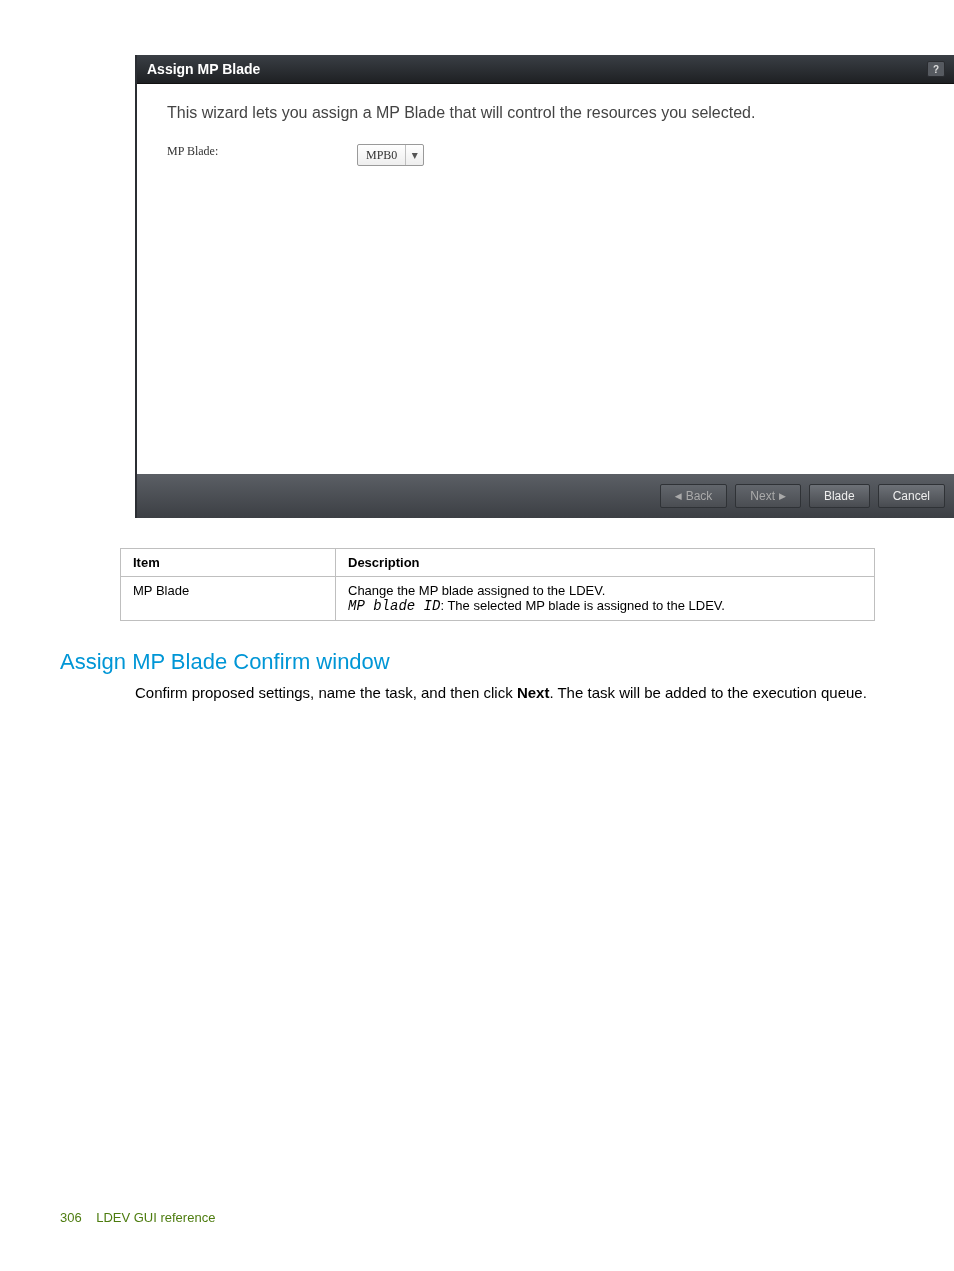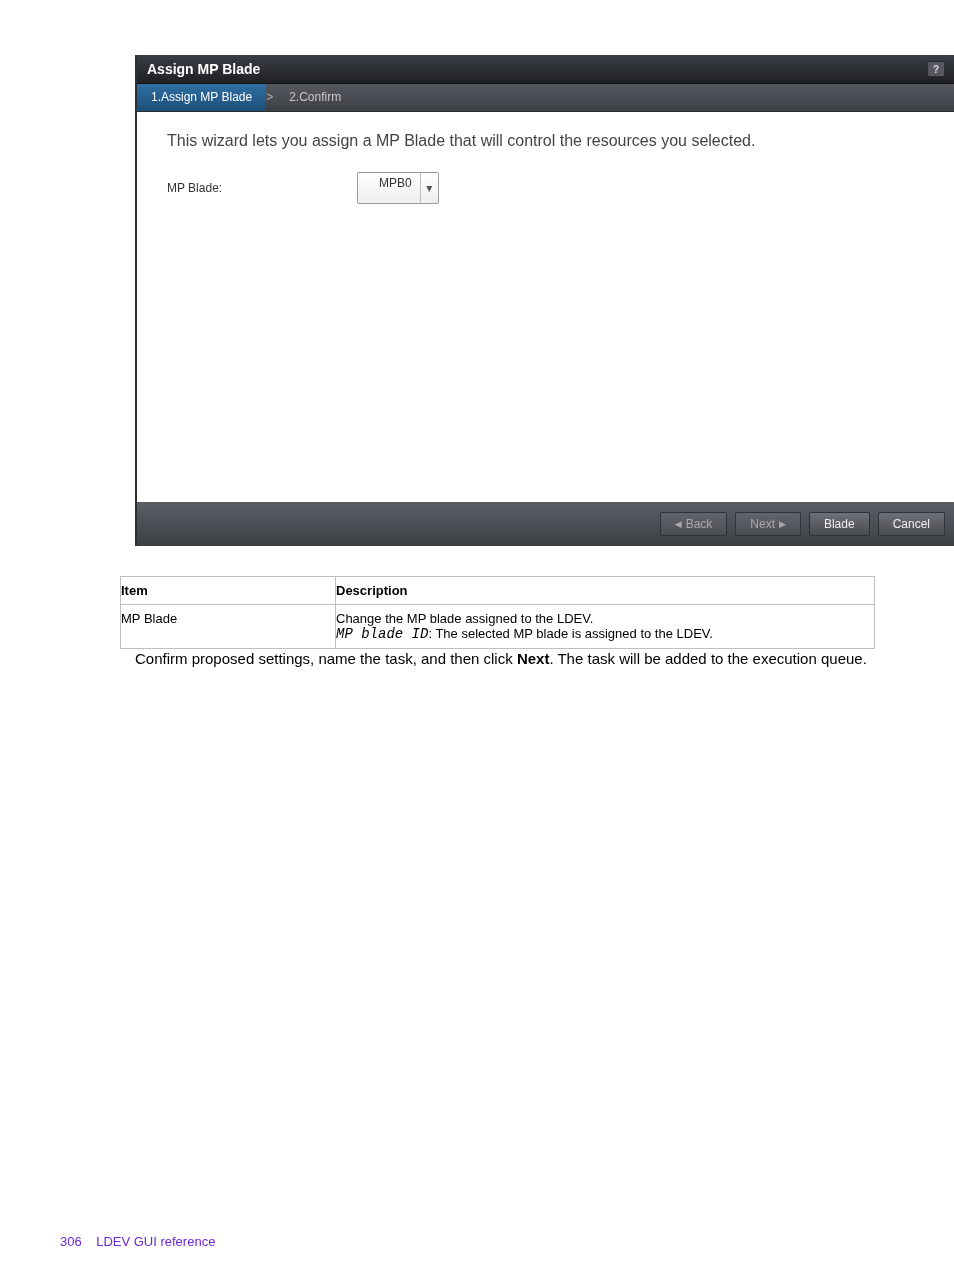--- a/index.html
+++ b/index.html
@@ -70,36 +70,35 @@
     padding: 20px 30px 30px 30px;
     min-height: 390px;
   }
   .wizard-instruction {
     color: #444;
     margin-bottom: 22px;
     font-size: 16px;
   }
   .form-row {
     display: flex;
-    align-items: center;
     gap: 10px;
+    font-family: Liberation Serif, serif;
   }
   .form-label {
     width: 180px;
     color: #333;
   }
   .select-mock {
     border: 1px solid #9a9a9a;
     border-radius: 2px;
     background: linear-gradient(#fff,#eee);
     display: inline-flex;
     align-items: stretch;
-    height: 32px;
-    font-size: 12px;
-    padding-left: 13px;
+    height: 22px;
+    font-size: 12px;
   }
   .select-value {
     padding: 3px 8px;
     min-width: 44px;
   }
   .select-caret {
     border-left: 1px solid #bfbfbf;
     width: 18px;
     display:flex; align-items:center; justify-content:center;
     color:#555;
@@ -130,21 +129,21 @@
 
   
   .desc-table {
     margin: 30px 0 0 60px;
     width: 755px;
     border-collapse: collapse;
     font-size: 13px;
   }
   .desc-table th, .desc-table td {
     border: 1px solid #bfbfbf;
-    padding: 6px 0;
+    padding: 6px 12px;
     text-align: left;
     vertical-align: top;
   }
   .desc-table th {
     font-weight: bold;
     background:#fff;
   }
   .desc-table td .mono { font-family: Liberation Mono, monospace; font-style: italic; font-size: 14px; }
   .col-item { width: 215px; }
 
@@ -161,44 +160,39 @@
     width: 740px;
     font-size: 15px;
     line-height: 1.35;
     color: #000;
   }
   .section-para .bold { font-weight: bold; }
 
   
   .page-footer {
     position: absolute;
-    bottom: 22px;
+    bottom: 46px;
     left: 60px;
     font-size: 13px;
-    color: #6d28d9;
+    color: #4d7c0f;
   }
 </style>
 </head>
 <body>
 
 <div class="page-wrap">
 
   <div class="wizard">
     <div class="wizard-titlebar">
       <span>Assign MP Blade</span>
       <div class="titlebar-icons">
         <div class="titlebar-icon">?</div>
       </div>
     </div>
 
-    <div class="wizard-steps">
-      <div class="step active">1.Assign MP Blade</div>
-      <div class="step-sep">&gt;</div>
-      <div class="step">2.Confirm</div>
-    </div>
 
     <div class="wizard-body">
       <div class="wizard-instruction">This wizard lets you assign a MP Blade that will control the resources you selected.</div>
       <div class="form-row">
         <div class="form-label">MP Blade:</div>
         <div class="select-mock">
           <span class="select-value">MPB0</span>
           <span class="select-caret">▾</span>
         </div>
       </div>
@@ -235,20 +229,21 @@
         <td>
           <div>Change the MP blade assigned to the LDEV.</div>
           <div>
             <span class="mono">MP blade ID</span><span>: The selected MP blade is assigned to the LDEV.</span>
           </div>
         </td>
       </tr>
     </tbody>
   </table>
 
+  <h2 class="section-heading">Assign MP Blade Confirm window</h2>
   <p class="section-para">
     <span>Confirm proposed settings, name the task, and then click </span><span class="bold">Next</span><span>. The task will be added to the execution queue.</span>
   </p>
 
 </div>
 
 <div class="page-footer">
   <span>306</span>
   &nbsp;&nbsp;
   <span>LDEV GUI reference</span>

